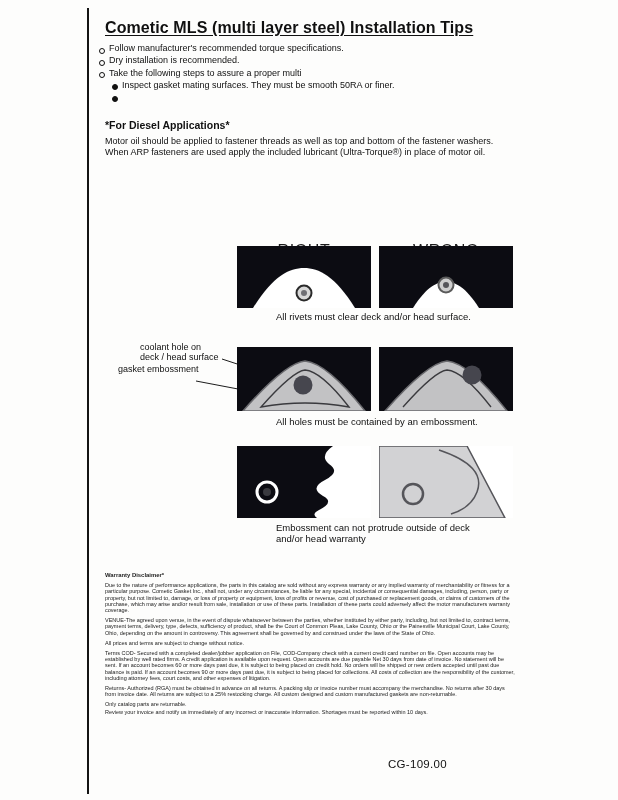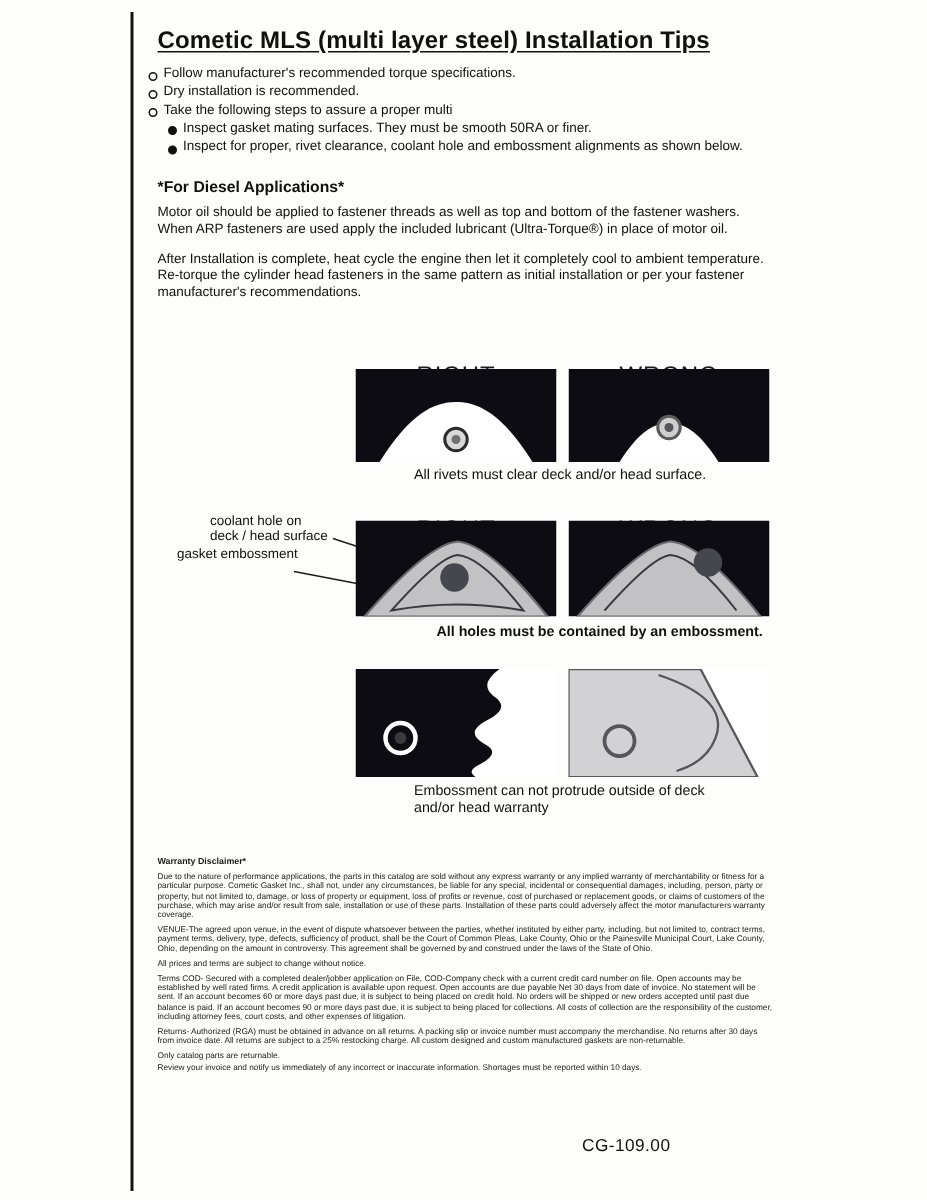--- a/index.html
+++ b/index.html
@@ -60,27 +60,25 @@
     <div class="bline">
       <span class="dot"></span>
       <span>Take the following steps to assure a proper multi</span>
     </div>
     <div class="bline sub">
       <span class="dot filled"></span>
       <span>Inspect gasket mating surfaces.  They must be smooth 50RA or finer.</span>
     </div>
     <div class="bline sub">
       <span class="dot filled"></span>
-      <span>Inspect for proper, rivet clearance, coolant hole and embossment alignments as shown below.</span>
     </div>
   </div>
 
   <div class="abs h-diesel">*For Diesel Applications*</div>
   <div class="abs body-text para1">Motor oil should be applied to fastener threads as well as top and bottom of the fastener washers. When ARP fasteners are used apply the included lubricant (Ultra-Torque®) in place of motor oil.</div>
-  <div class="abs body-text para2">After Installation is complete, heat cycle the engine then let it completely cool to ambient temperature. Re-torque the cylinder head fasteners in the same pattern as initial installation or per your fastener manufacturer's recommendations.</div>
 
   <div class="abs dlabel" style="left:237px;top:230px;">RIGHT</div>
   <div class="abs dlabel" style="left:379px;top:230px;">WRONG</div>
 
   <svg class="abs" style="left:237px;top:246px;" width="134" height="62" viewBox="0 0 134 62">
     <rect width="134" height="62" fill="#0c0c12"></rect>
     <path d="M16,62 C36,30 52,22 67,22 C82,22 98,30 118,62 Z" fill="#ffffff"></path>
     <circle cx="67" cy="47" r="7.5" fill="#d8d8d8" stroke="#2a2a2a" stroke-width="2"></circle>
     <circle cx="67" cy="47" r="3" fill="#6f6f74"></circle>
   </svg>
@@ -115,21 +113,21 @@
     <circle cx="66" cy="38" r="9.5" fill="#46464e"></circle>
   </svg>
 
   <svg class="abs" style="left:379px;top:347px;" width="134" height="64" viewBox="0 0 134 64">
     <rect width="134" height="64" fill="#0c0c12"></rect>
     <path d="M6,64 Q48,16 68,14 Q90,16 128,64 Z" fill="#c2c2c4" stroke="#6a6a6e" stroke-width="1.5"></path>
     <path d="M24,60 Q56,24 68,23 Q84,24 112,60" fill="none" stroke="#3a3a3e" stroke-width="1.3"></path>
     <circle cx="93" cy="28" r="9.5" fill="#46464e"></circle>
   </svg>
 
-  <div class="abs caption" style="left:252px;top:416px;font-weight:bold;">All holes must be contained by an embossment.</div>
+  <div class="abs caption" style="left:237px;top:416px;">All holes must be contained by an embossment.</div>
 
   <div class="abs dlabel" style="left:237px;top:432px;">RIGHT</div>
   <div class="abs dlabel" style="left:379px;top:432px;">WRONG</div>
 
   <svg class="abs" style="left:237px;top:446px;" width="134" height="72" viewBox="0 0 134 72">
     <rect width="134" height="72" fill="#ffffff"></rect>
     <path d="M0,0 L96,0 Q82,10 92,18 Q104,26 88,34 Q72,42 86,50 Q98,56 82,64 Q74,68 80,72 L0,72 Z" fill="#0c0c12"></path>
     <circle cx="30" cy="46" r="10" fill="#0c0c12" stroke="#ffffff" stroke-width="3"></circle>
     <circle cx="30" cy="46" r="4" fill="#3a3a3f"></circle>
   </svg>

